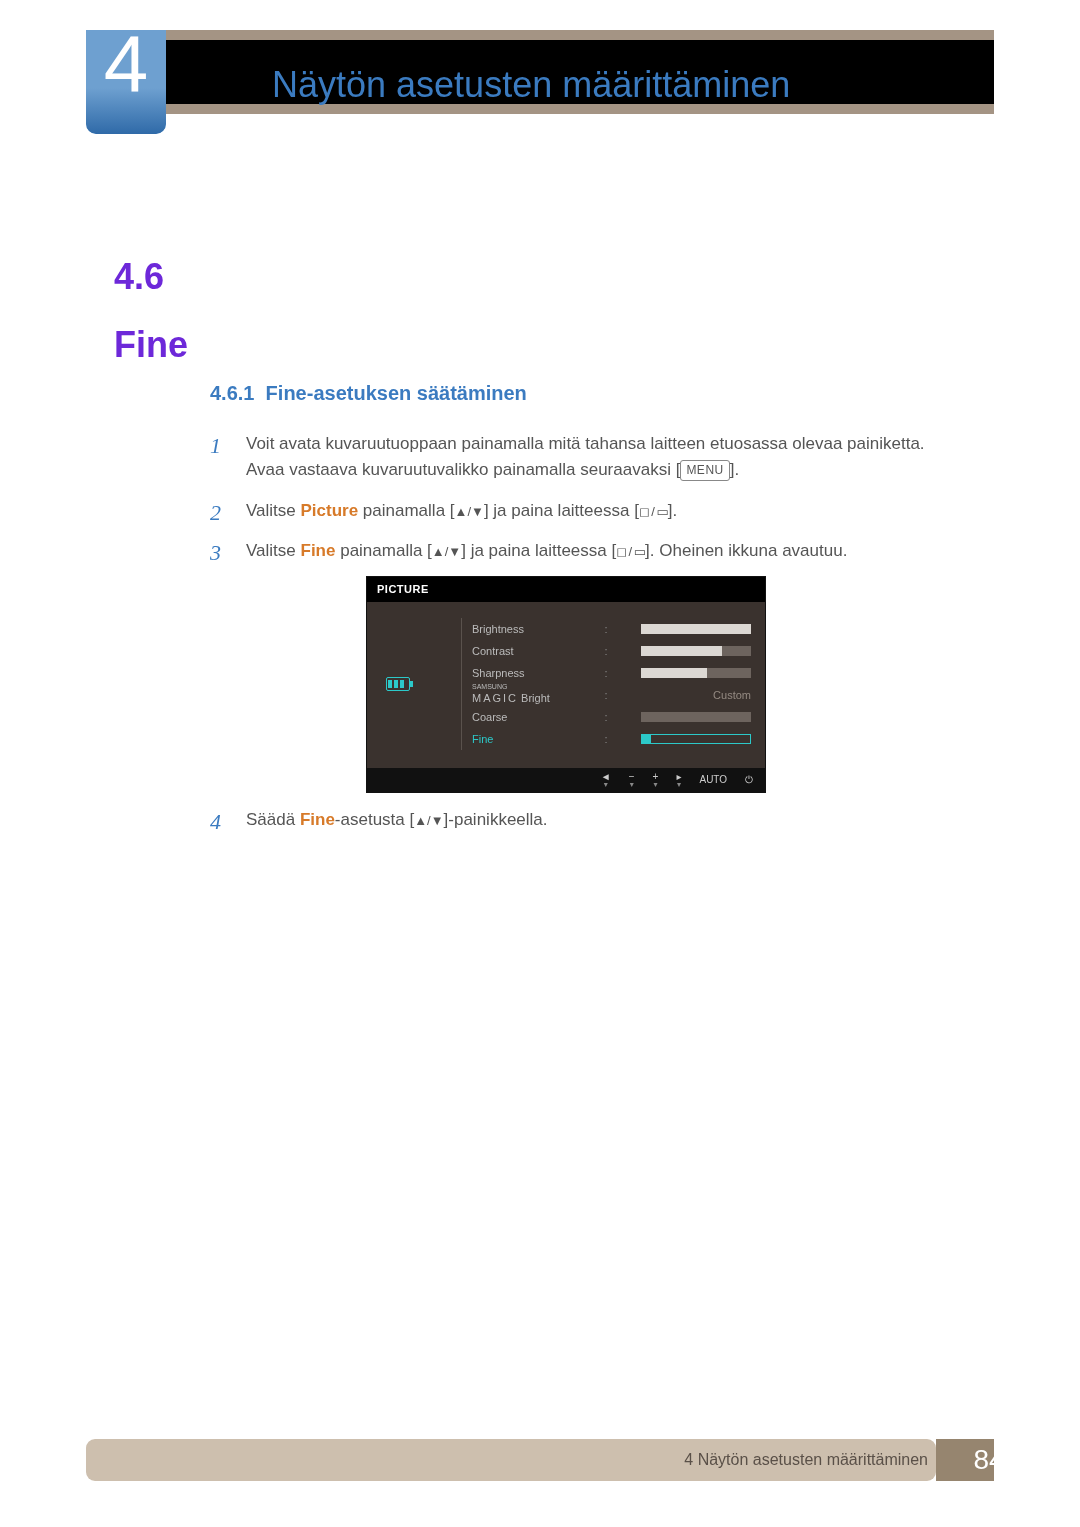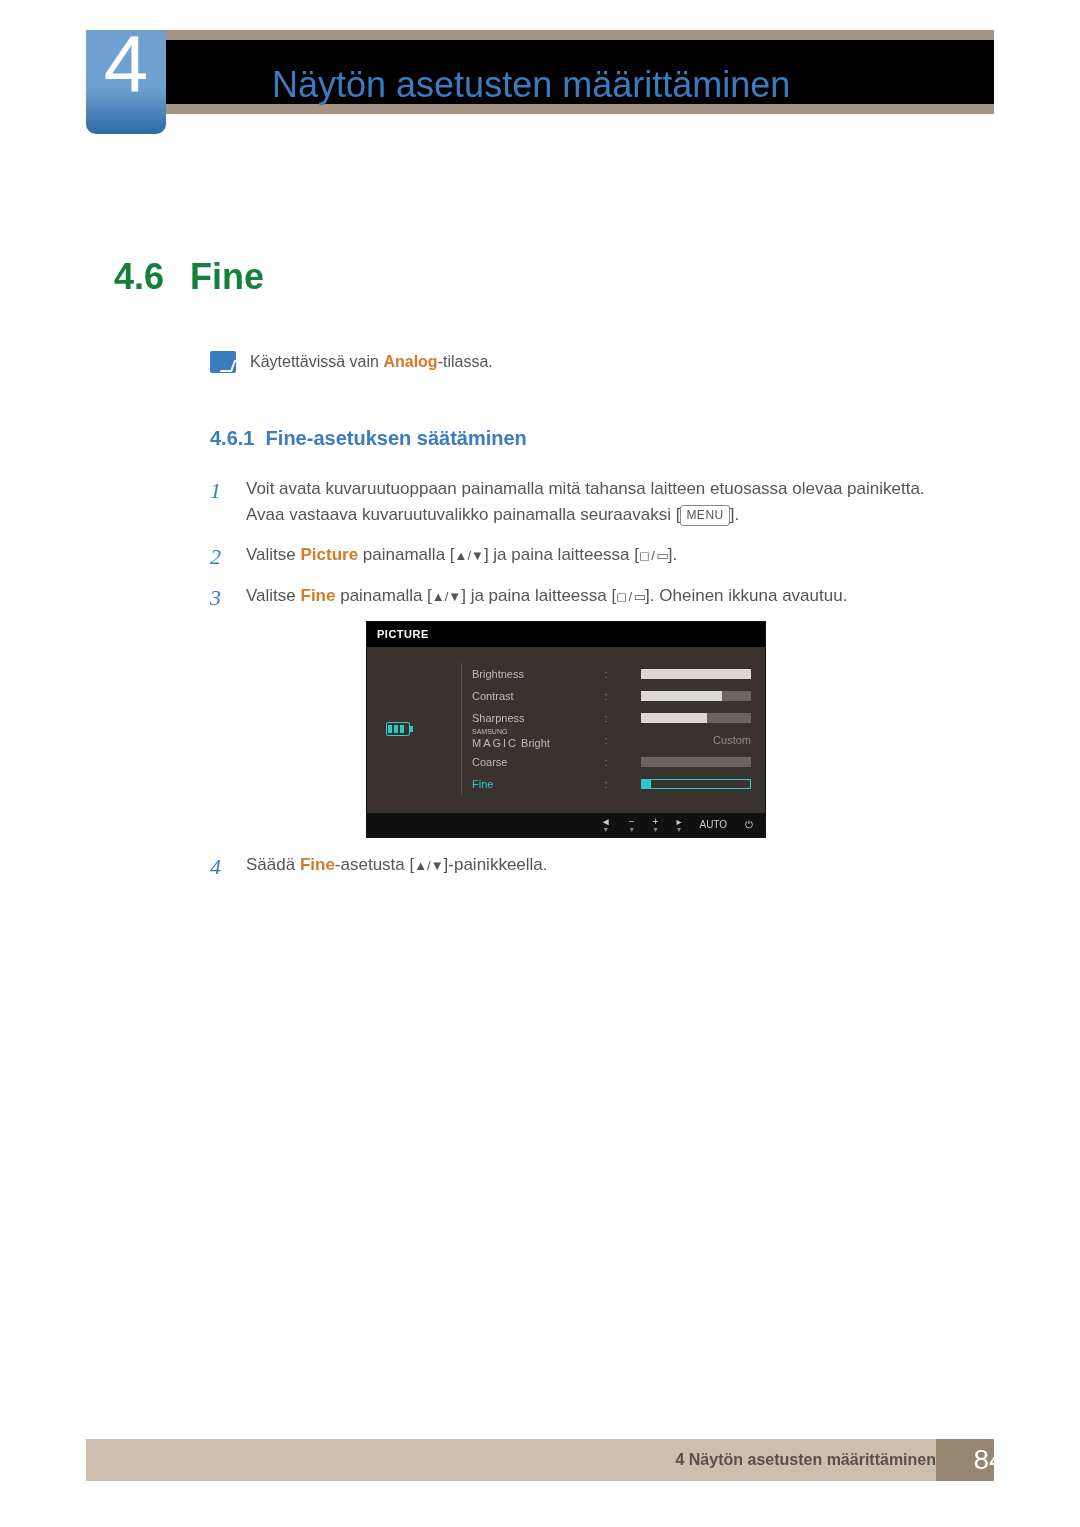--- a/index.html
+++ b/index.html
@@ -67,22 +67,23 @@
 
   
   .section-row {
     position: absolute;
     top: 256px;
     left: 114px;
     display: flex;
     align-items: baseline;
     gap: 26px;
     font-size: 36px;
-    color: #15803d;
+    color: #6d28d9;
     font-weight: 600;
+    flex-direction: column;
   }
   .section-num { font-weight: 600; }
   .section-title { font-weight: 600; }
 
   .body-area {
     position: absolute;
     top: 330px;
     left: 210px;
     right: 118px;
     font-size: 17px;
@@ -250,24 +251,25 @@
     height: 42px;
     display: flex;
     align-items: stretch;
   }
   .footer-bar {
     flex: 1;
     background: #cdbfae;
     display: flex;
     align-items: center;
     justify-content: flex-end;
-    padding-right: 0;
+    padding-right: 8px;
     color: #5a5048;
     font-size: 16px;
-    font-weight: 700;
+    font-weight: 400;
+    border-radius: 9px;
   }
   .footer-num {
     width: 58px;
     background: #96856f;
     color: #fff;
     display: flex;
     align-items: center;
     justify-content: center;
     font-size: 28px;
     font-weight: 300;
@@ -286,26 +288,20 @@
   </div>
 </div>
 
 <div class="section-row">
   <span class="section-num">4.6</span>
   <span class="section-title">Fine</span>
 </div>
 
 <div class="body-area">
 
-  <div class="note-row">
-    <span class="note-icon"></span>
-    <span>
-      <span>Käytettävissä vain </span><span class="hl-orange">Analog</span><span>-tilassa.</span>
-    </span>
-  </div>
 
   <div class="sub-row">
     <span>4.6.1</span>&nbsp;&nbsp;<span>Fine-asetuksen säätäminen</span>
   </div>
 
   <ol class="steps">
     <li>
       <span class="step-num">1</span>
       <span>Voit avata kuvaruutuoppaan painamalla mitä tahansa laitteen etuosassa olevaa painiketta. Avaa vastaava kuvaruutuvalikko painamalla seuraavaksi [</span><span class="kbd">MENU</span><span>].</span>
     </li>

